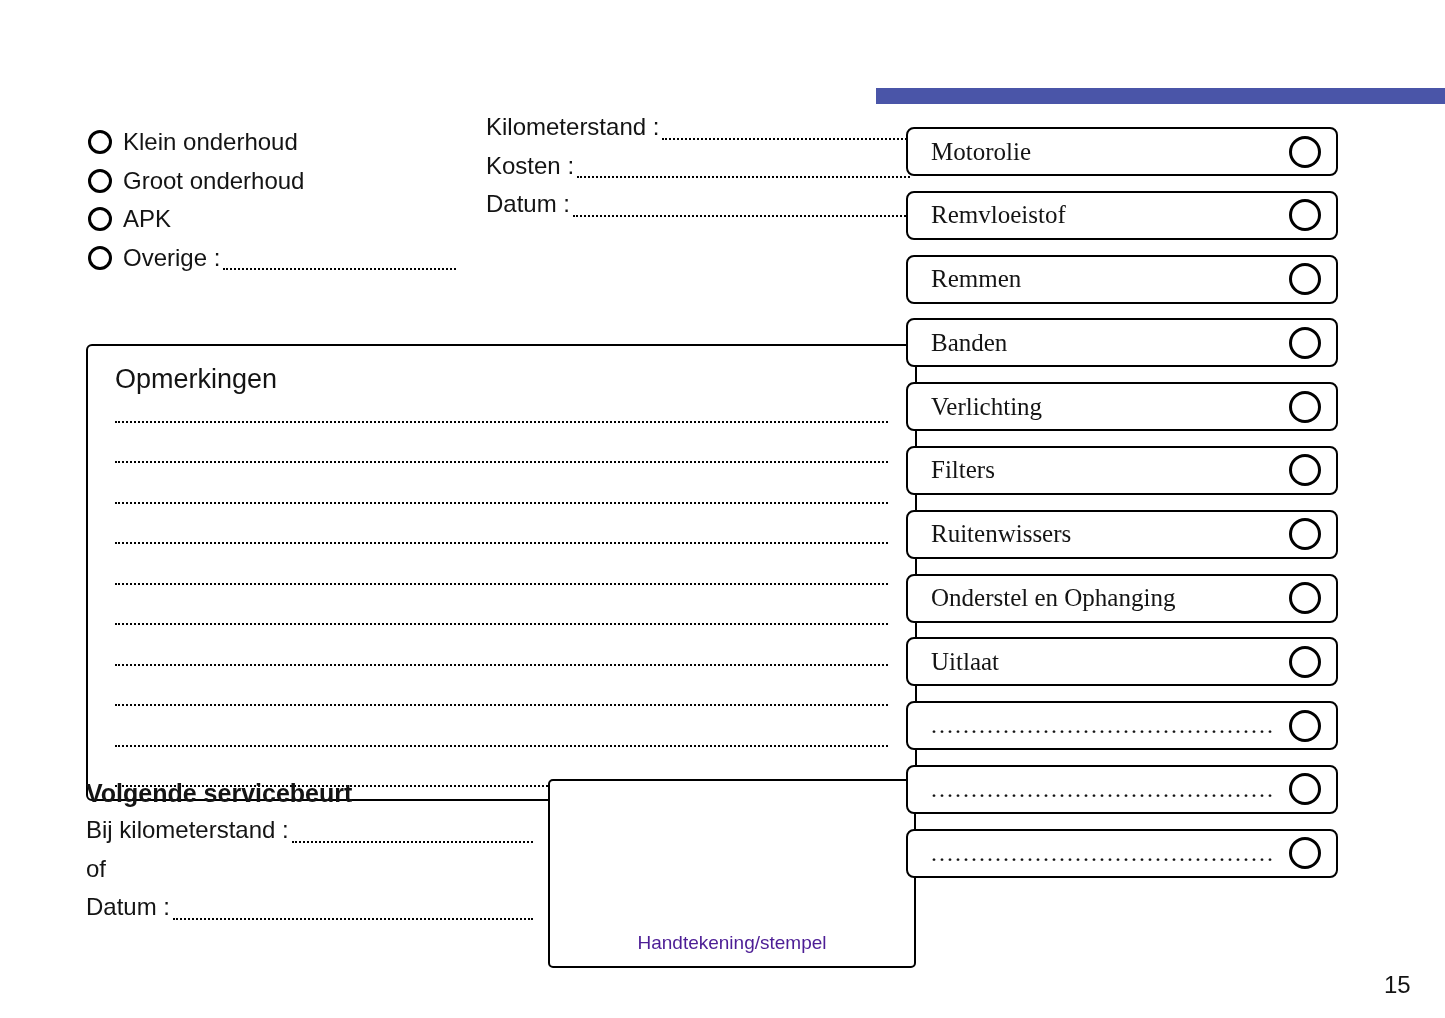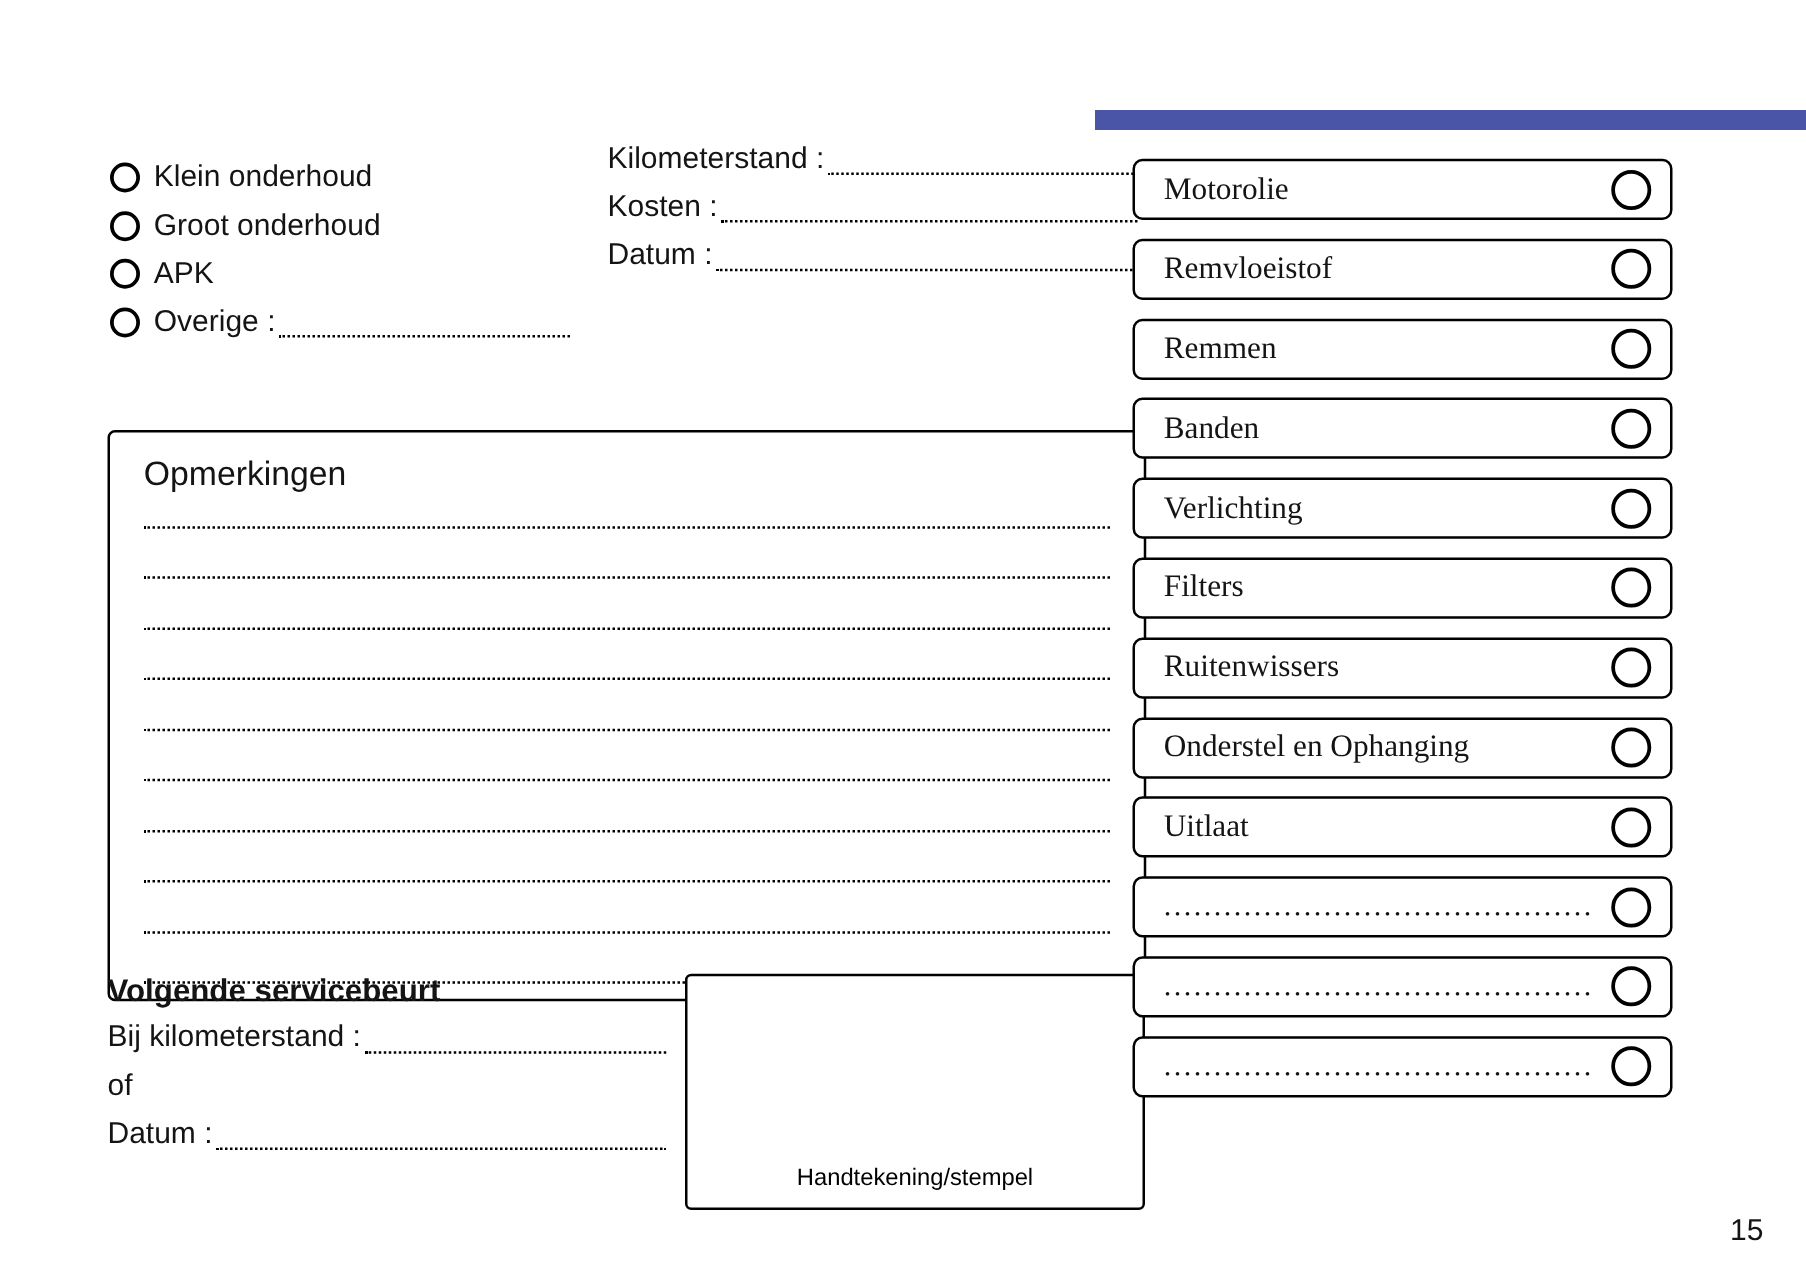--- a/index.html
+++ b/index.html
@@ -116,21 +116,21 @@
     <span class="field-label">of</span>
 
   </div>
       <div class="field-row">
     <span class="field-label">Datum :</span>
     <span class="leader"></span>
   </div>
     </div>
 
   <div class="sign-box">
-    <div class="sign-label" style="color: #000000;">Handtekening/stempel</div>
+    <div class="sign-label" style="color: #4c1d95;">Handtekening/stempel</div>
   </div>
 
   <div class="checklist" id="checklist">
       <div class="check-item">
     <span class="check-label">Motorolie</span>
     <span class="check-circle"></span>
   </div>
       <div class="check-item">
     <span class="check-label">Remvloeistof</span>
     <span class="check-circle"></span>

